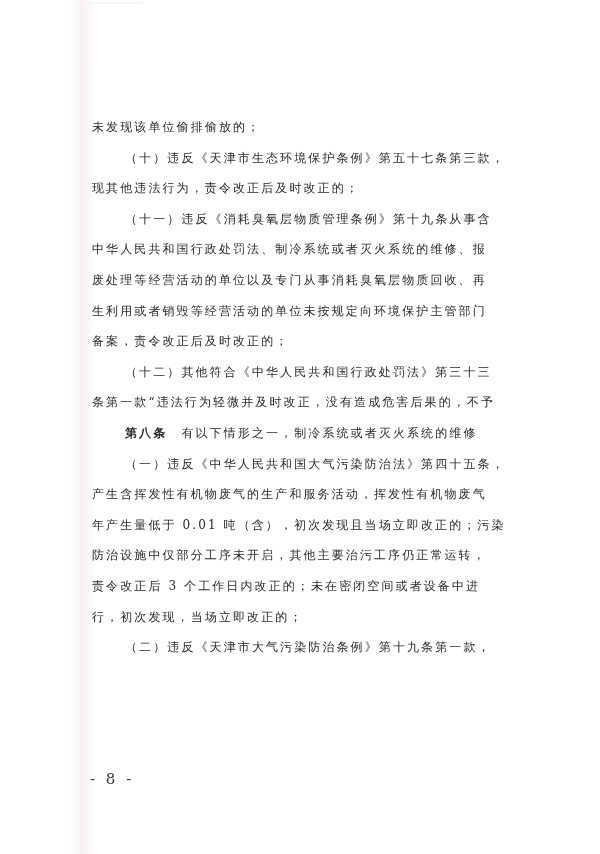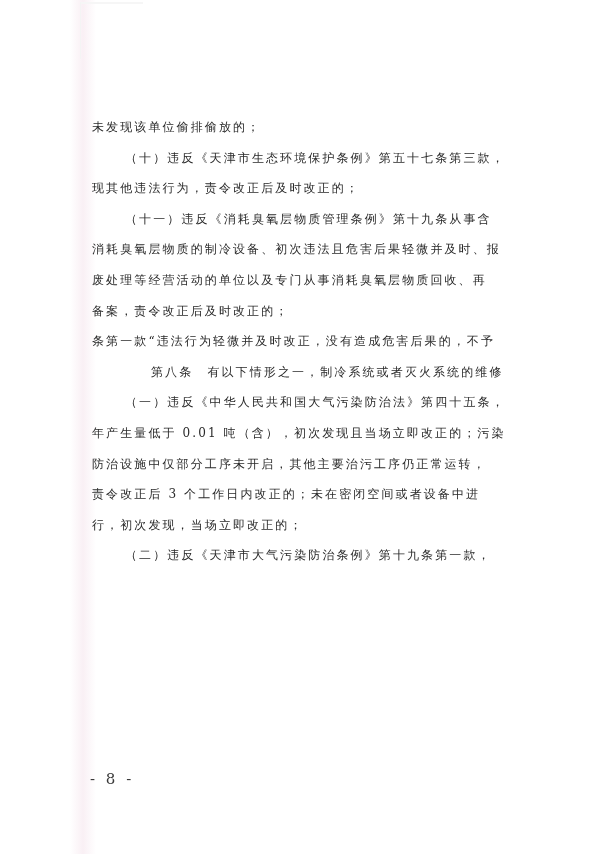--- a/index.html
+++ b/index.html
@@ -43,22 +43,21 @@
       line-height: 30.6px;
       font-size: 12px;
       letter-spacing: 2.1px;
       white-space: nowrap;
       overflow: visible;
     }
     .indent {
       padding-left: 33px;
     }
     .bold {
-      font-weight: normal;
-      margin-left: 26px;
+      font-weight: bold;
     }
     .page-number {
       position: absolute;
       left: 90px;
       top: 770px;
       font-size: 15px;
       letter-spacing: 3px;
       color: #3a3a3a;
     }
   </style>
@@ -66,26 +65,29 @@
 <body>
 
 <div class="scan-stripe"></div>
 <div class="scan-marks"></div>
 
 <div class="page">
   <div class="line">未发现该单位偷排偷放的；</div>
   <div class="line indent">（十）违反《天津市生态环境保护条例》第五十七条第三款，</div>
   <div class="line">现其他违法行为，责令改正后及时改正的；</div>
   <div class="line indent">（十一）违反《消耗臭氧层物质管理条例》第十九条从事含</div>
-  <div class="line">消耗臭氧层物质的制冷设备、初次违法且危害后果轻微并及时、报</div>
+  <div class="line">中华人民共和国行政处罚法、制冷系统或者灭火系统的维修、报</div>
   <div class="line">废处理等经营活动的单位以及专门从事消耗臭氧层物质回收、再</div>
+  <div class="line">生利用或者销毁等经营活动的单位未按规定向环境保护主管部门</div>
   <div class="line">备案，责令改正后及时改正的；</div>
+  <div class="line indent">（十二）其他符合《中华人民共和国行政处罚法》第三十三</div>
   <div class="line">条第一款“违法行为轻微并及时改正，没有造成危害后果的，不予</div>
   <div class="line indent"><span class="bold">第八条</span><span>　有以下情形之一，制冷系统或者灭火系统的维修</span></div>
   <div class="line indent">（一）违反《中华人民共和国大气污染防治法》第四十五条，</div>
+  <div class="line">产生含挥发性有机物废气的生产和服务活动，挥发性有机物废气</div>
   <div class="line">年产生量低于 0.01 吨（含），初次发现且当场立即改正的；污染</div>
   <div class="line">防治设施中仅部分工序未开启，其他主要治污工序仍正常运转，</div>
   <div class="line">责令改正后 3 个工作日内改正的；未在密闭空间或者设备中进</div>
   <div class="line">行，初次发现，当场立即改正的；</div>
   <div class="line indent">（二）违反《天津市大气污染防治条例》第十九条第一款，</div>
 </div>
 
 <div class="page-number">- 8 -</div>
 
 </body></html>

